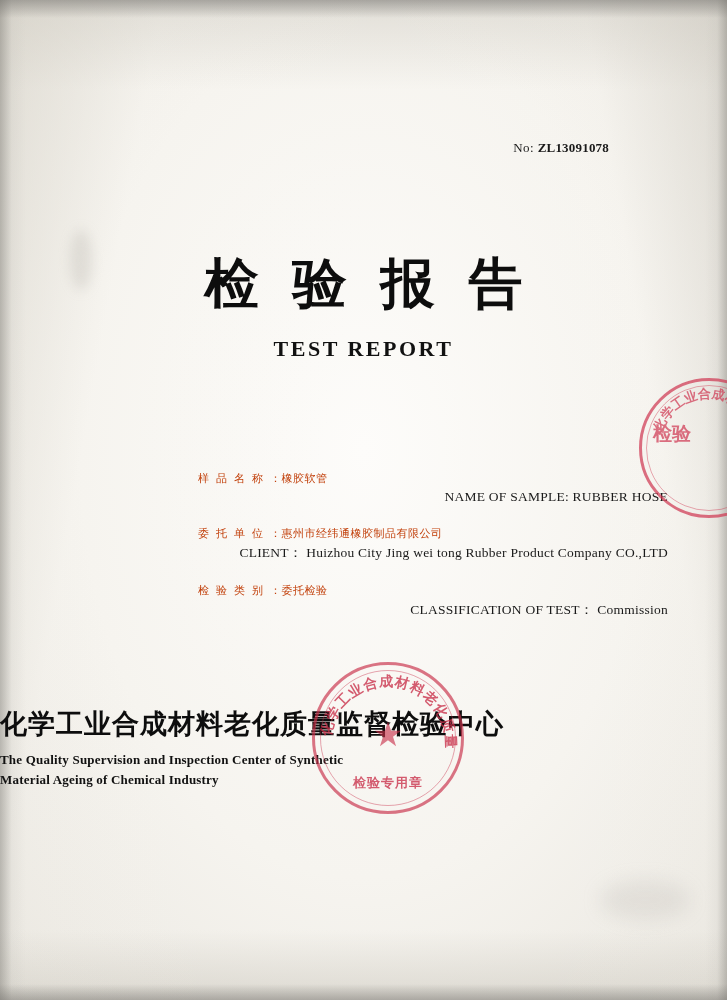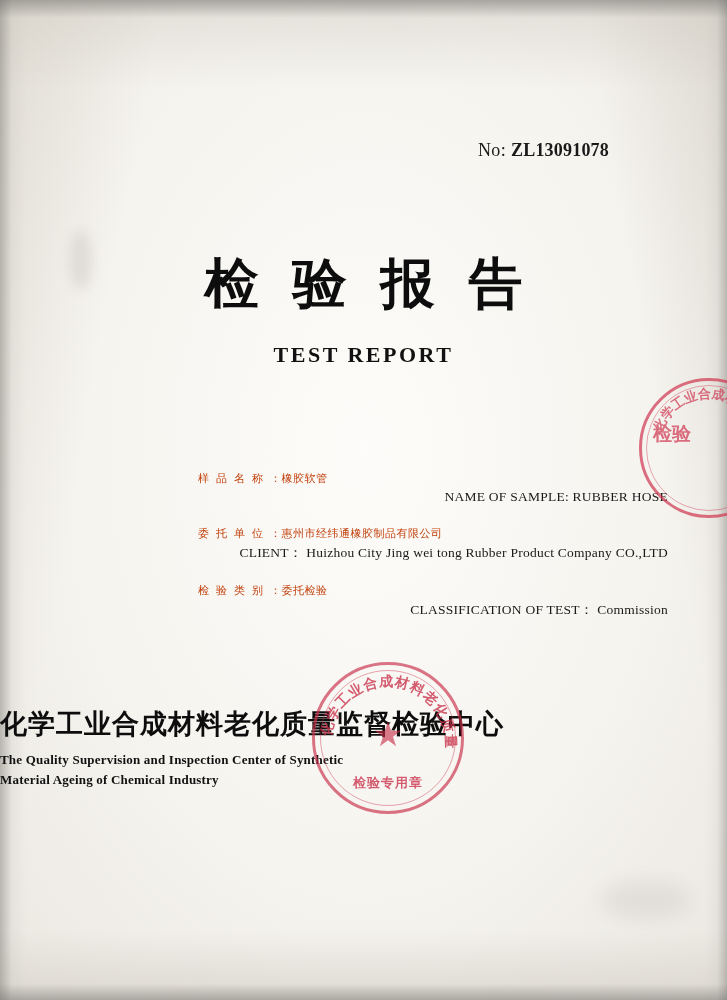--- a/index.html
+++ b/index.html
@@ -47,21 +47,21 @@
   .scan-edge-b {
     position: absolute; bottom: 0; left: 0; height: 16px; width: 100%;
     background: linear-gradient(0deg, rgba(110,108,104,0.45), rgba(255,255,255,0) 100%);
     pointer-events: none;
   }
 
   .doc-no {
     position: absolute;
     top: 140px;
     right: 118px;
-    font-size: 18px;
+    font-size: 13px;
     letter-spacing: 0.4px;
     color: #1a1a1a;
     font-family: "Liberation Serif", serif;
     white-space: nowrap;
   }
   .doc-no .val { font-weight: bold; letter-spacing: 0.2px; }
 
   .title-cn {
     position: absolute;
     top: 248px;
@@ -79,21 +79,20 @@
     position: absolute;
     top: 336px;
     left: 0;
     width: 100%;
     text-align: center;
     font-family: "Liberation Serif", serif;
     font-weight: bold;
     font-size: 22px;
     letter-spacing: 2.5px;
     color: #111;
-    margin-top: 6px;
   }
 
   .fields {
     position: absolute;
     top: 472px;
     left: 198px;
     width: 470px;
   }
   .field {
     margin-bottom: 22px;

